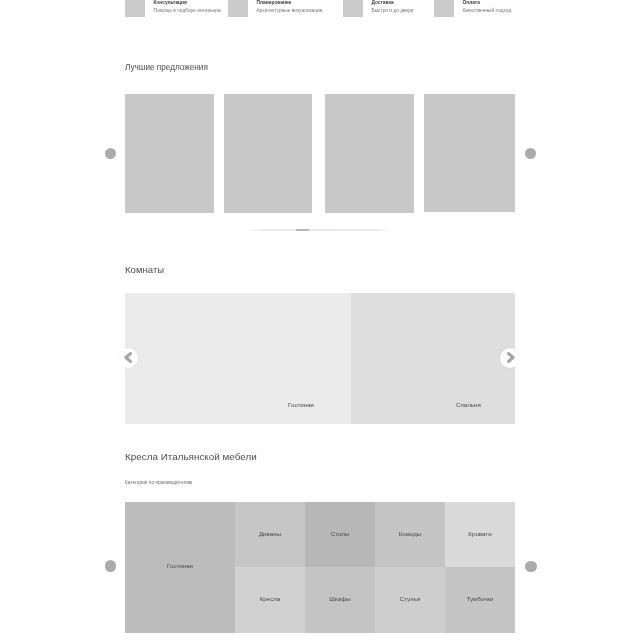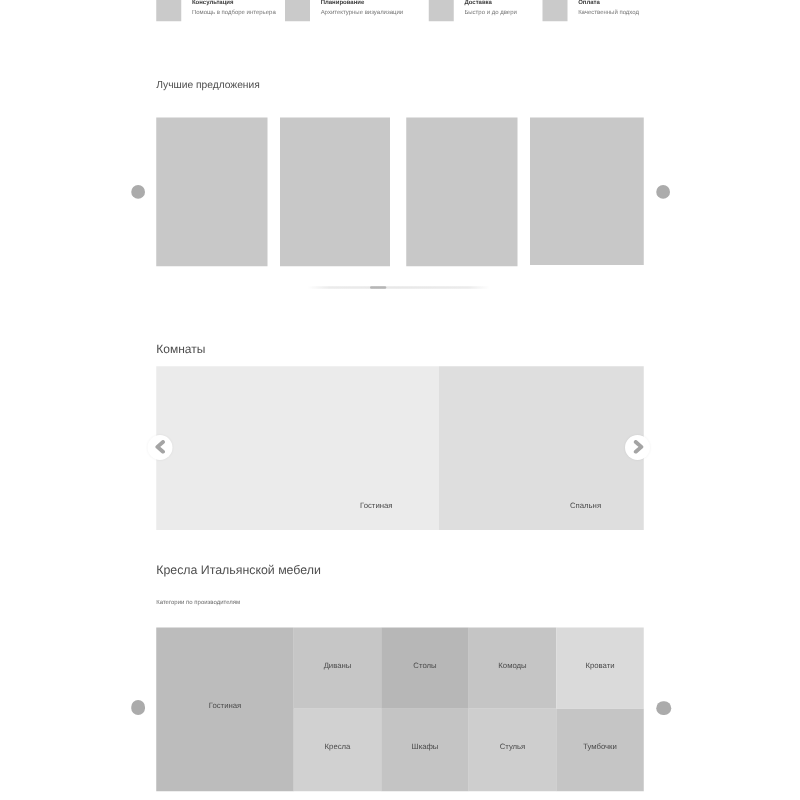--- a/index.html
+++ b/index.html
@@ -84,21 +84,21 @@
       <div class="offer-card" style="left: 0px; width: 88.5px; height: 118.5px; background: rgb(200, 200, 200);"></div>
       <div class="offer-card" style="left: 98.8px; width: 88.2px; height: 118.5px; background: rgb(200, 200, 200);"></div>
       <div class="offer-card" style="left: 200.2px; width: 88.6px; height: 118.5px; background: rgb(200, 200, 200);"></div>
       <div class="offer-card" style="left: 299.2px; width: 90.6px; height: 118px; background: rgb(200, 200, 200);"></div>
     </div>
   <div class="dot-btn" style="left:104.8px;top:147.8px"></div>
   <div class="dot-btn" style="left:524.8px;top:147.8px"></div>
   <div class="scroll-track"></div>
   <div class="scroll-thumb"></div>
 
-  <div class="sec-title" style="left:125px;top:274px;font-size:9.6px">Комнаты</div>
+  <div class="sec-title" style="left:125px;top:264px;font-size:9.6px">Комнаты</div>
   <div class="rooms">
       <div class="room" style="width: 226px; background: rgb(235, 235, 235);">
     <div class="room-label" style="left: 163px;">Гостиная</div>
   </div>
       <div class="room" style="width: 164px; background: rgb(222, 222, 222);">
     <div class="room-label" style="left: 105px;">Спальня</div>
   </div>
     </div>
   <div class="round-btn" style="left:118px;top:347.5px">
     <svg width="11" height="11" viewBox="0 0 11 11">

